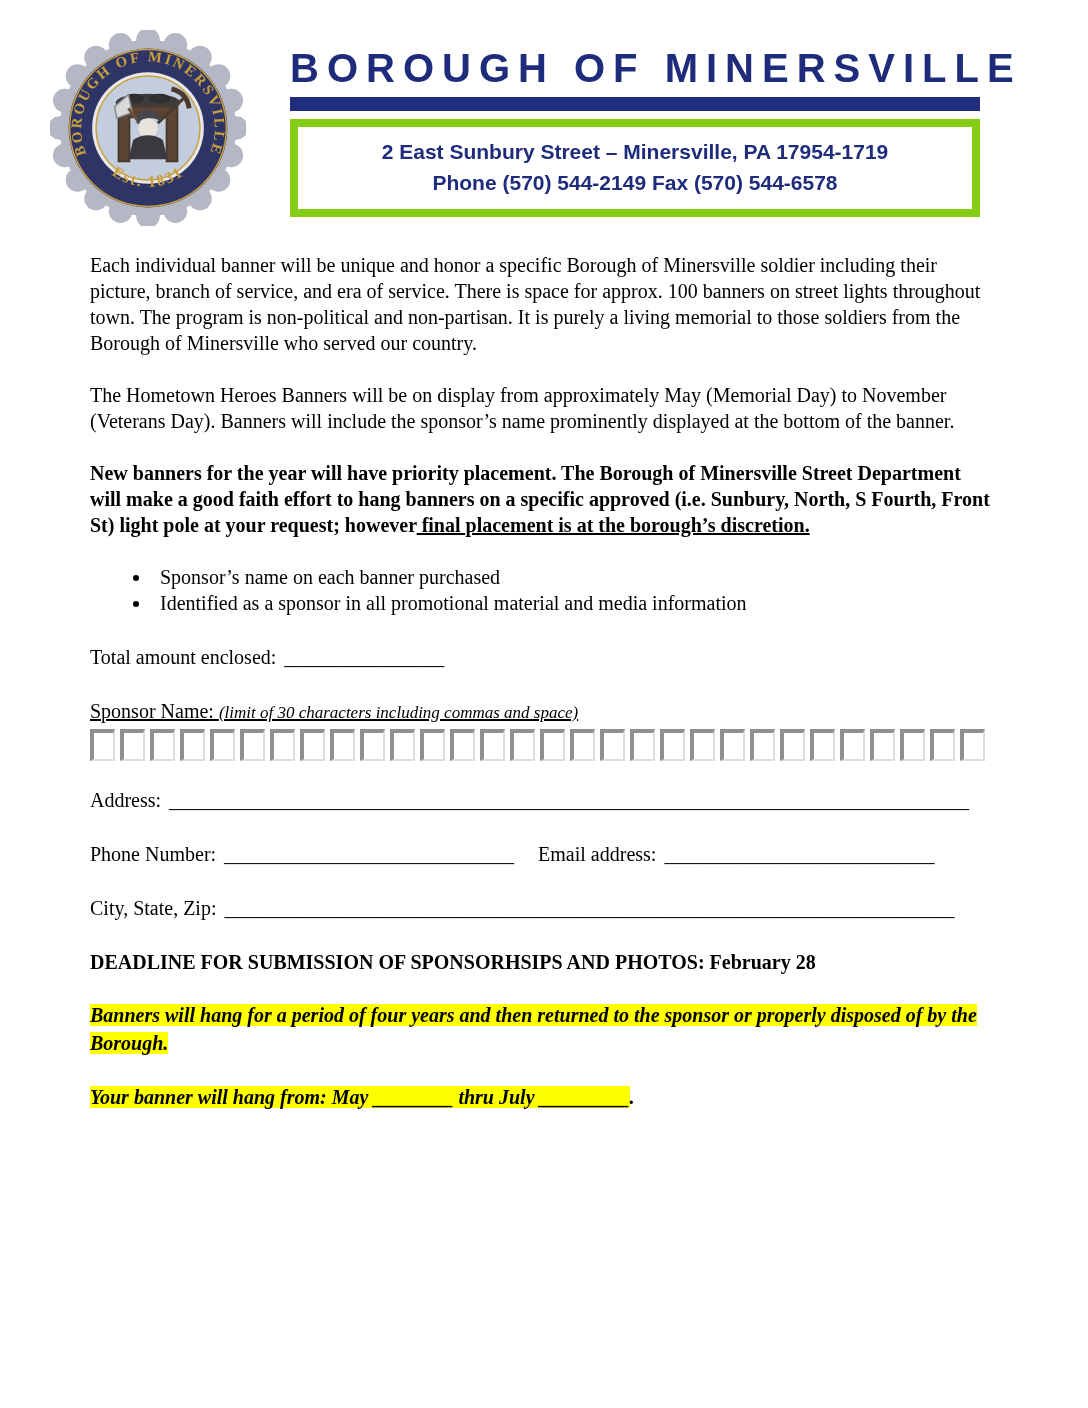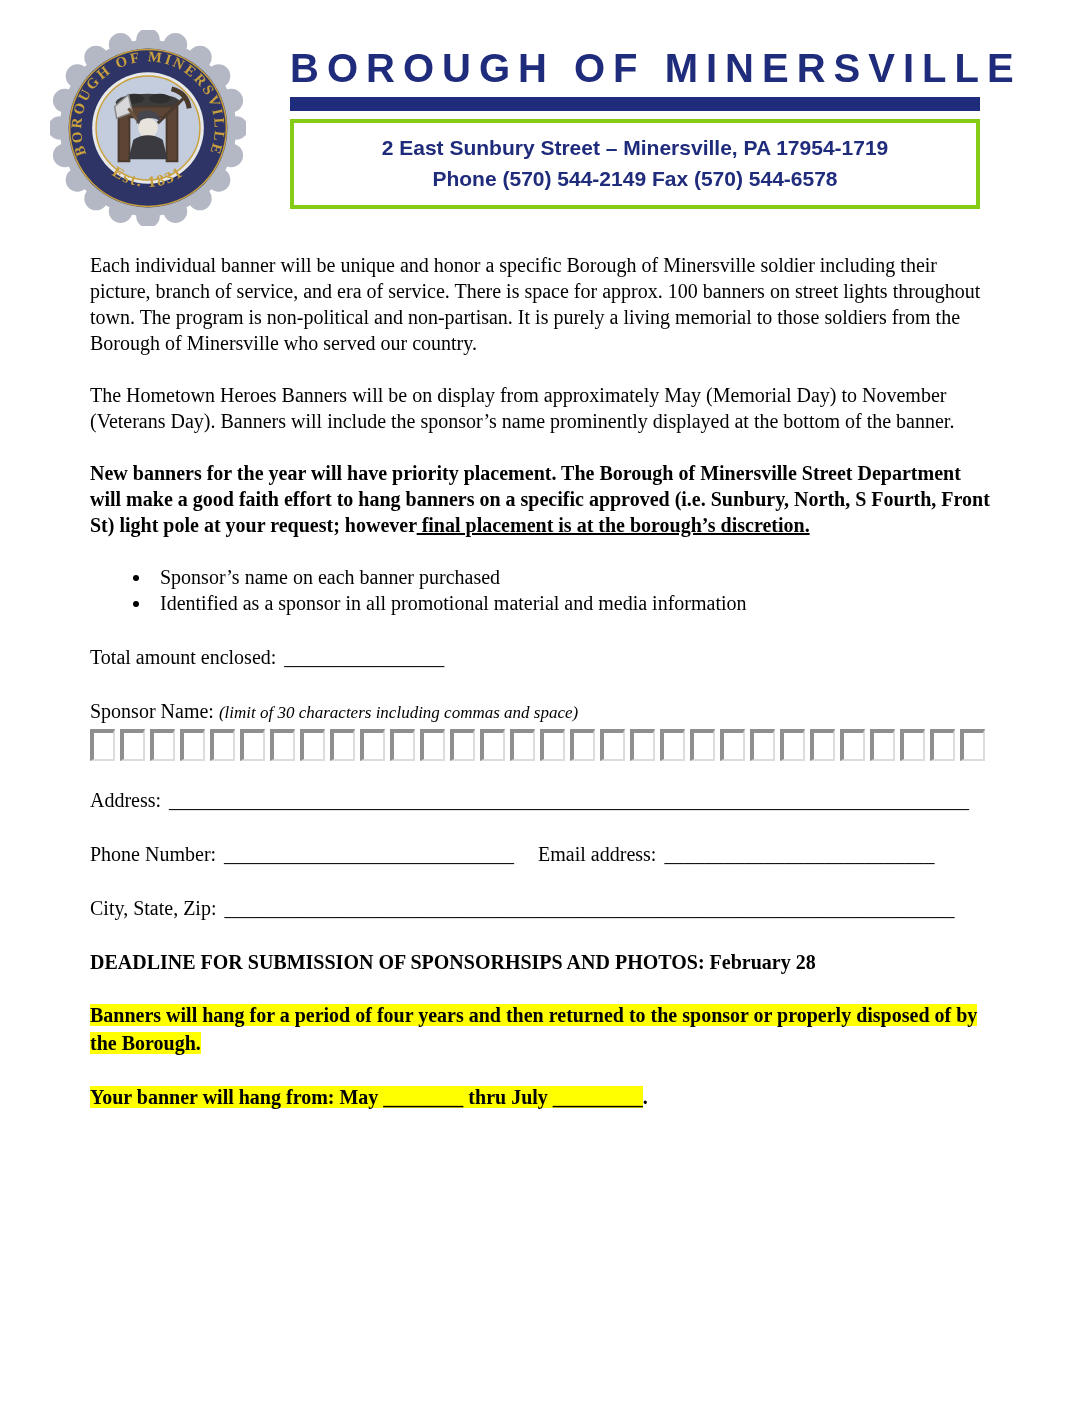--- a/index.html
+++ b/index.html
@@ -10,47 +10,47 @@
   
   .header{display:flex;padding:30px 0 0 50px;}
   .seal-wrap{width:196px;flex:none;}
   .head-right{margin-left:44px;width:690px;padding-top:16px;}
   .title{
     font-family:"Liberation Sans","DejaVu Sans",sans-serif;font-weight:bold;
     font-size:40px;letter-spacing:8px;color:#1f2b7b;white-space:nowrap;line-height:44px;
   }
   .title-bar{height:14px;background:#1f2b7b;margin-top:7px;}
   .addr-box{
-    border:4px solid #84cc16;margin-top:8px;padding:9px 4px 11px;text-align:center;
+    border:8px solid #84cc16;margin-top:8px;padding:9px 4px 11px;text-align:center;
     font-family:"Liberation Sans","DejaVu Sans",sans-serif;font-weight:bold;
     font-size:21px;color:#1f2b7b;line-height:31px;
   }
   
   .content{margin:22px 92px 0 90px;font-size:20px;line-height:26px;}
   .para{margin:0 0 26px 0;}
   .para.tight{margin-bottom:0;}
   .bold{font-weight:bold;}
   .uline{text-decoration:underline;}
   .line2{display:block;}
   ul.bullets{margin:8px 0 28px 0;padding-left:62px;}
   ul.bullets li{margin:0;padding-left:8px;}
   .form-line{margin:0 0 28px 0;white-space:nowrap;}
   .fill{margin-left:8px;letter-spacing:0;}
   .email-part{margin-left:24px;}
-  .sponsor-line{margin:0 0 3px 0;white-space:nowrap;}
+  .sponsor-line{margin:0 0 3px 0;white-space:nowrap;text-decoration:underline;}
   .note{font-style:italic;font-size:17px;}
   .box-row{display:flex;gap:5px;margin:0 0 26px 0;}
   .cbox{
     width:25px;height:32px;flex:none;background:#fff;box-sizing:border-box;
     border-top:4px solid #8f8f8f;border-left:4px solid #8f8f8f;
     border-right:2px solid #dcdcdc;border-bottom:2px solid #dcdcdc;
   }
   .deadline{font-weight:bold;margin:0 0 26px 0;}
   .hl{background:#ffff00;font-weight:bold;}
-  .hl-para{margin:0 0 26px 0;line-height:28px;}
+  .hl-para{margin:0 0 26px 0;line-height:28px;font-style:italic;}
 </style>
 </head>
 <body>
 
 <div class="page">
 
   <div class="header">
     <div class="seal-wrap">
       <svg width="196" height="196" viewBox="0 0 200 200">
         <defs>

